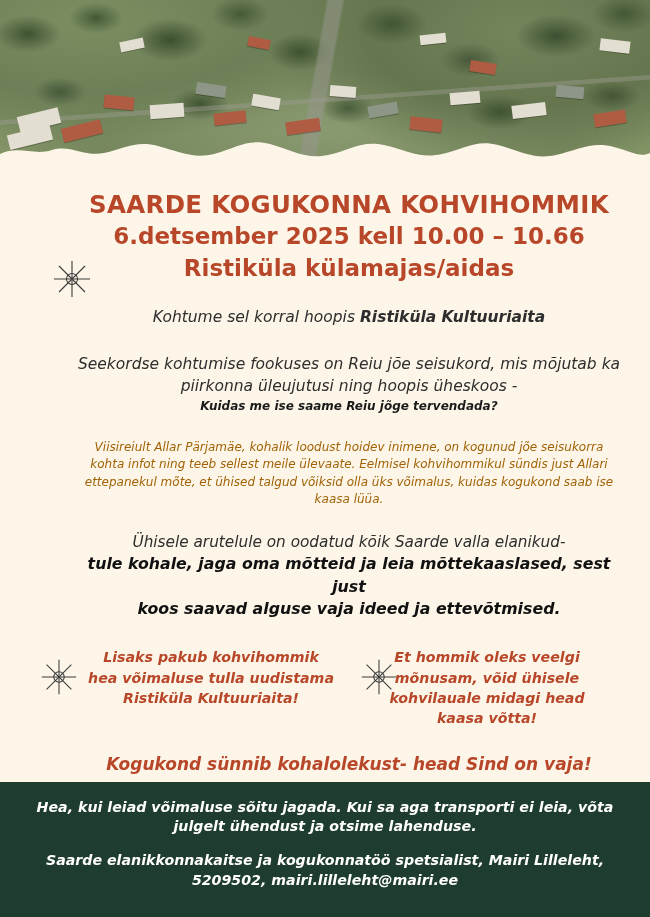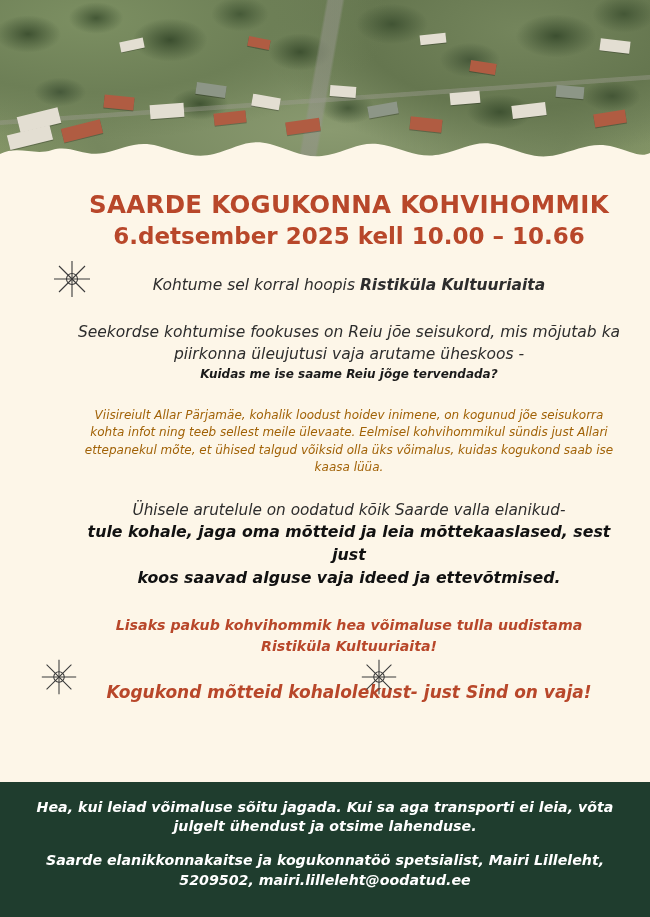--- a/index.html
+++ b/index.html
@@ -148,51 +148,53 @@
              C180,20 194,27 214,22 C236,16 248,6 270,12 C292,18 306,28 328,23
              C350,18 362,8 384,13 C406,18 420,27 442,22 C464,17 476,7 498,13
              C520,19 534,28 556,23 C578,18 592,9 614,15 C630,19 640,26 650,21 L650,34 Z" fill="#fdf6e8"></path>
   </svg>
 </div>
 
 <div class="content">
 
   <h1>SAARDE KOGUKONNA KOHVIHOMMIK</h1>
   <h2>6.detsember 2025 kell 10.00 – 10.66</h2>
+  <h2>Ristiküla külamajas/aidas</h2>
 
   <svg class="spark" style="left:2px; top:68px;" width="44" height="44" viewBox="0 0 44 44">
     <g stroke="#3a3a3a" stroke-width="1.1" fill="none">
       <line x1="22" y1="4" x2="22" y2="40"></line>
       <line x1="4" y1="22" x2="40" y2="22"></line>
       <line x1="9" y1="9" x2="35" y2="35"></line>
       <line x1="35" y1="9" x2="9" y2="35"></line>
       <circle cx="22" cy="22" r="5.5"></circle>
     </g>
   </svg>
 
   <div class="p venue">
     <div><span>Kohtume sel korral hoopis </span><b>Ristiküla Kultuuriaita</b></div>
   </div>
 
   <div class="p focus">
     <div>Seekordse kohtumise fookuses on Reiu jõe seisukord, mis mõjutab ka</div>
-    <div>piirkonna üleujutusi vaja arutame üheskoos -</div>
+    <div>piirkonna üleujutusi ning hoopis üheskoos -</div>
     <div class="q"><b>Kuidas me ise saame Reiu jõge tervendada?</b></div>
   </div>
 
   <div class="p body-para">Viisireiult Allar Pärjamäe, kohalik loodust hoidev inimene, on kogunud jõe seisukorra kohta infot ning teeb sellest meile ülevaate. Eelmisel kohvihommikul sündis just Allari ettepanekul mõte, et ühised talgud võiksid olla üks võimalus, kuidas kogukond saab ise kaasa lüüa.</div>
 
   <div class="p invite">
     <div>Ühisele arutelule on oodatud kõik Saarde valla elanikud-</div>
     <div class="strong">tule kohale, jaga oma mõtteid ja leia mõttekaaslased, sest just</div>
     <div class="strong">koos saavad alguse vaja ideed ja ettevõtmised.</div>
   </div>
 
   <div class="two-col">
     <div class="col">Lisaks pakub kohvihommik hea võimaluse tulla uudistama Ristiküla Kultuuriaita!</div>
+    <div class="col">Et hommik oleks veelgi mõnusam, võid ühisele kohvilauale midagi head kaasa võtta!</div>
   </div>
 
   <svg class="spark" style="left:-10px; top:467px;" width="42" height="42" viewBox="0 0 44 44">
     <g stroke="#3a3a3a" stroke-width="1.1" fill="none">
       <line x1="22" y1="4" x2="22" y2="40"></line>
         <line x1="4" y1="22" x2="40" y2="22"></line>
       <line x1="9" y1="9" x2="35" y2="35"></line>
         <line x1="35" y1="9" x2="9" y2="35"></line>
       <circle cx="22" cy="22" r="5.5"></circle>
     </g>
@@ -200,20 +202,20 @@
   <svg class="spark" style="left:310px; top:467px;" width="42" height="42" viewBox="0 0 44 44">
     <g stroke="#3a3a3a" stroke-width="1.1" fill="none">
       <line x1="22" y1="4" x2="22" y2="40"></line>
         <line x1="4" y1="22" x2="40" y2="22"></line>
       <line x1="9" y1="9" x2="35" y2="35"></line>
         <line x1="35" y1="9" x2="9" y2="35"></line>
       <circle cx="22" cy="22" r="5.5"></circle>
     </g>
   </svg>
 
-  <div class="closing">Kogukond mõtteid kohalolekust- just Sind on vaja!</div>
+  <div class="closing">Kogukond sünnib kohalolekust- head Sind on vaja!</div>
 </div>
 
 <div class="footer">
   <p>Hea, kui leiad võimaluse sõitu jagada. Kui sa aga transporti ei leia, võta julgelt ühendust ja otsime lahenduse.</p>
   <p class="f2">Saarde elanikkonnakaitse ja kogukonnatöö spetsialist, Mairi Lilleleht,</p>
-  <p>5209502,  mairi.lilleleht@oodatud.ee</p>
+  <p>5209502,  mairi.lilleleht@mairi.ee</p>
 </div>
 
 </body></html>

